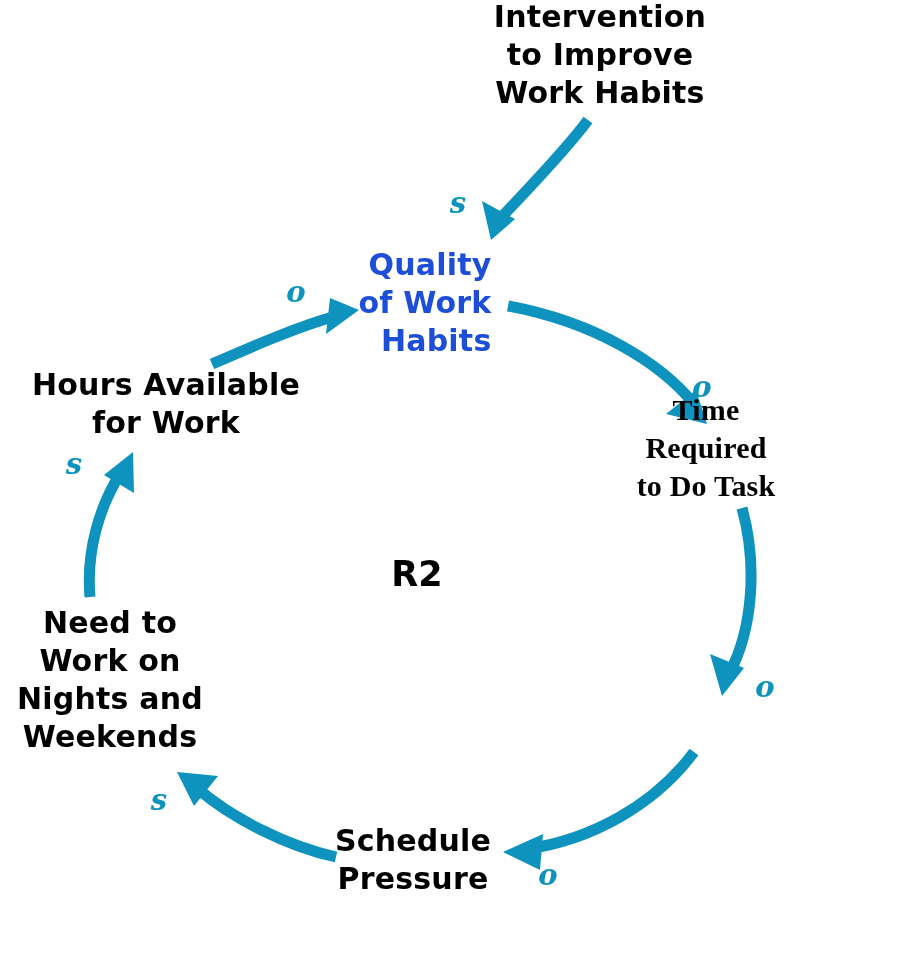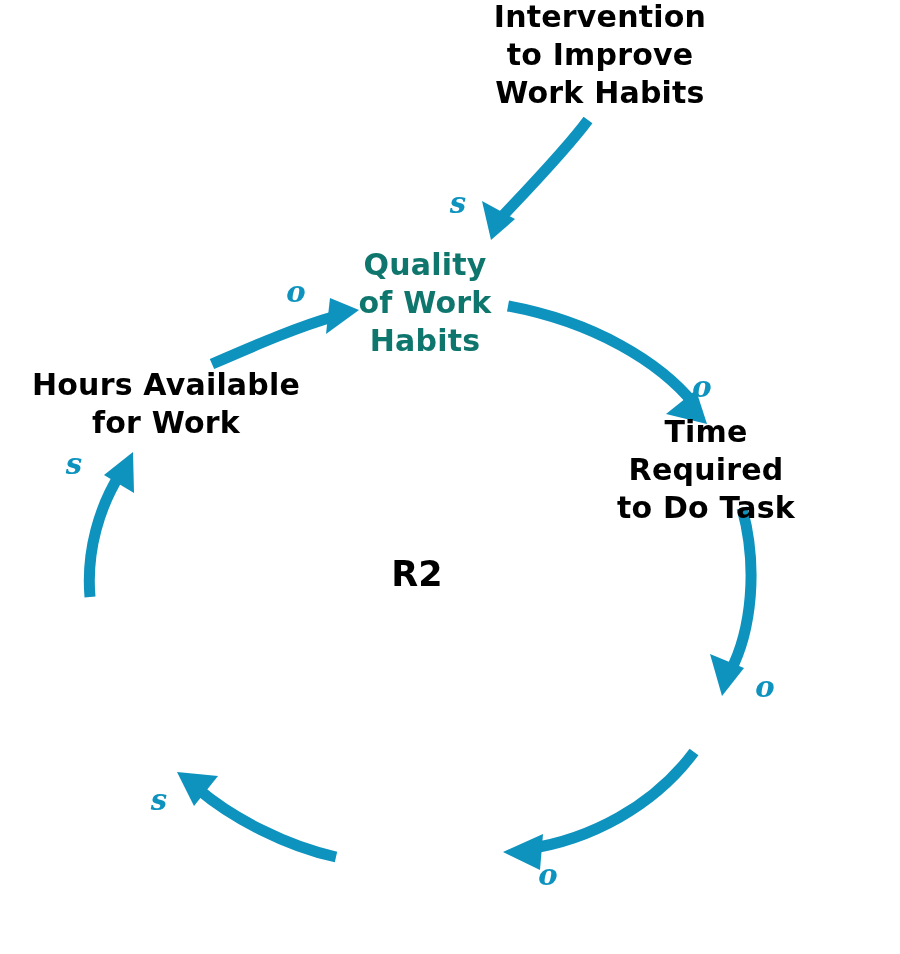--- a/index.html
+++ b/index.html
@@ -31,21 +31,22 @@
     font-weight: bold;
     font-size: 30px;
     line-height: 1.27;
     color: #000000;
     letter-spacing: 0.2px;
     white-space: pre-line;
     transform: translate(-50%, -50%);
     user-select: none;
   }
   .node-label.accent {
-    color: #0f766e;
+    color: #1d4ed8;
+    text-align: right;
   }
   .loop-id {
     position: absolute;
     font-family: "DejaVu Sans", sans-serif;
     font-weight: bold;
     font-size: 35px;
     color: #000000;
     transform: translate(-50%, -50%);
     user-select: none;
   }
@@ -104,25 +105,31 @@
   </svg>
 
   <div class="node-label" style="left:600px; top:55px;">Intervention
 to Improve
 Work Habits</div>
 
   <div class="node-label accent" style="left:425px; top:303px;">Quality
 of Work
 Habits</div>
 
-  <div class="node-label" style="left:706px; top:470px;">Time Required
+  <div class="node-label" style="left:706px; top:448px;font-family:Liberation Serif, serif;">Time Required
 to Do Task</div>
 
 
+  <div class="node-label" style="left:413px; top:860px;">Schedule
+Pressure</div>
 
+  <div class="node-label" style="left:110px; top:680px;">Need to
+Work on
+Nights and
+Weekends</div>
 
   <div class="node-label" style="left:166px; top:404px;">Hours Available
 for Work</div>
 
   <div class="loop-id" style="left:417px; top:574px;">R2</div>
 
   <div class="polarity" style="left:458px; top:203px;">s</div>
 
   <div class="polarity" style="left:702px; top:387px;">o</div>
 

